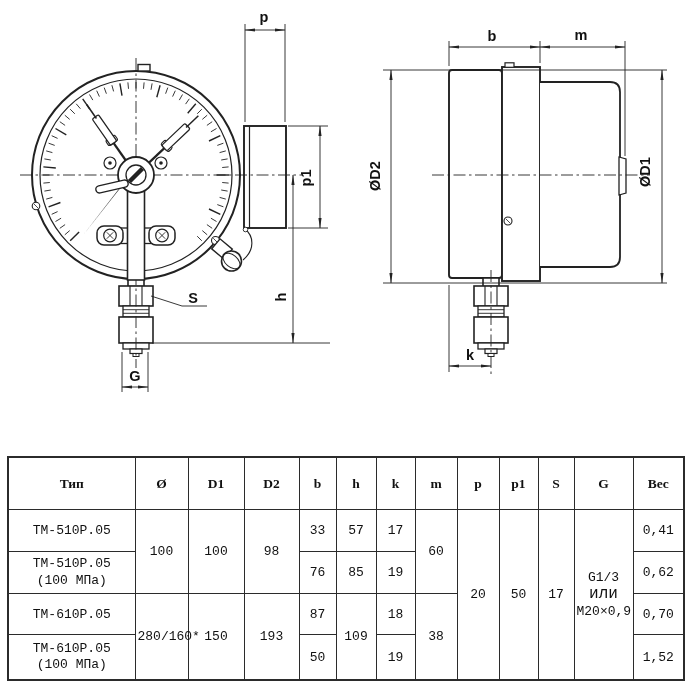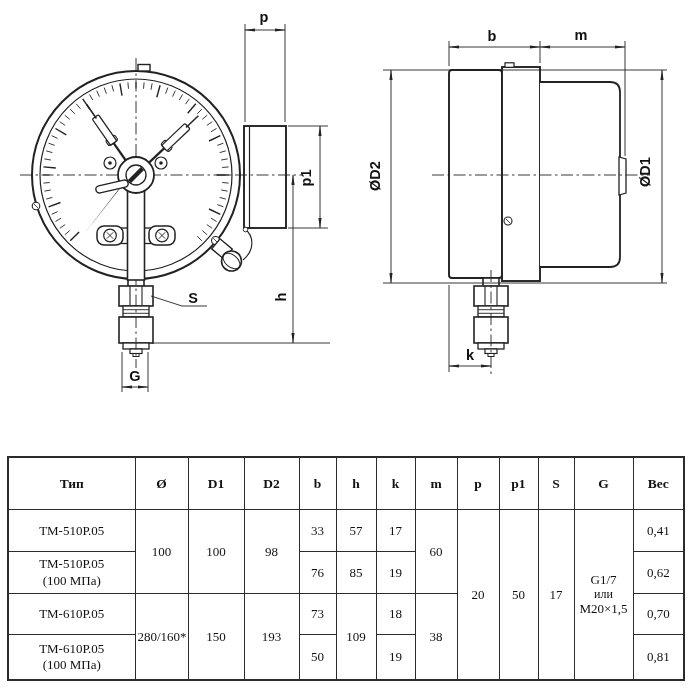--- a/index.html
+++ b/index.html
@@ -7,24 +7,24 @@
         font-family:"Liberation Sans",sans-serif;}
   svg{display:block;}
   svg text.dim{font-family:"Liberation Sans",sans-serif;font-weight:bold;font-size:14.5px;fill:#111;}
   
   table.dims{border-collapse:collapse;table-layout:fixed;margin:3px 0 0 7px;width:676px;
              font-family:"Liberation Serif","DejaVu Serif",serif;color:#111;}
   table.dims th,table.dims td{border:1px solid #2b2b2b;text-align:center;vertical-align:middle;
              padding:0 2px;background:#fff;}
   table.dims{border:2px solid #2b2b2b;}
   table.dims th{font-size:13.5px;font-weight:bold;height:51px;}
-  table.dims td{font-size:13px;}
+  table.dims td{font-size:13px;font-family:Liberation Mono, monospace;}
   tr.r1 td{height:41px;} tr.r2 td{height:41px;} tr.r3 td{height:40px;} tr.r4 td{height:44px;}
   td .l2{display:block;line-height:1.25;}
-  td .small{font-size:12px;display:block;line-height:1.15;text-align:center;}
+  td .small{font-size:16px;display:block;line-height:1.15;text-align:center;}
   td .gl{display:block;line-height:1.2;}
 </style>
 </head>
 <body>
 
 <div class="page">
 
 <svg width="688" height="453" viewBox="0 0 688 453">
   <defs>
     <marker id="arr" viewBox="0 0 12 5" refX="11.4" refY="2.5" markerWidth="12" markerHeight="5" orient="auto-start-reverse">
@@ -320,52 +320,52 @@
     <td rowspan="2">100</td>
     <td rowspan="2">98</td>
     <td>33</td>
     <td>57</td>
     <td>17</td>
     <td rowspan="2">60</td>
     <td rowspan="4">20</td>
     <td rowspan="4">50</td>
     <td rowspan="4">17</td>
     <td rowspan="4">
-      <span class="gl">G1/7</span>
+      <span class="gl">G1/3</span>
       <span class="small">или</span>
-      <span class="gl">M20×1,5</span>
+      <span class="gl">M20×0,9</span>
     </td>
     <td>0,41</td>
   </tr>
   <tr class="r2">
     <td>
       <span class="l2">ТМ-510Р.05</span>
       <span class="l2">(100 МПа)</span>
     </td>
     <td>76</td>
     <td>85</td>
     <td>19</td>
     <td>0,62</td>
   </tr>
   <tr class="r3">
     <td>ТМ-610Р.05</td>
     <td rowspan="2">280/160*</td>
     <td rowspan="2">150</td>
     <td rowspan="2">193</td>
-    <td>73</td>
+    <td>87</td>
     <td rowspan="2">109</td>
     <td>18</td>
     <td rowspan="2">38</td>
     <td>0,70</td>
   </tr>
   <tr class="r4">
     <td>
       <span class="l2">ТМ-610Р.05</span>
       <span class="l2">(100 МПа)</span>
     </td>
     <td>50</td>
     <td>19</td>
-    <td>0,81</td>
+    <td>1,52</td>
   </tr>
 </tbody>
     </table>
 
 </div>
 
 </body></html>

